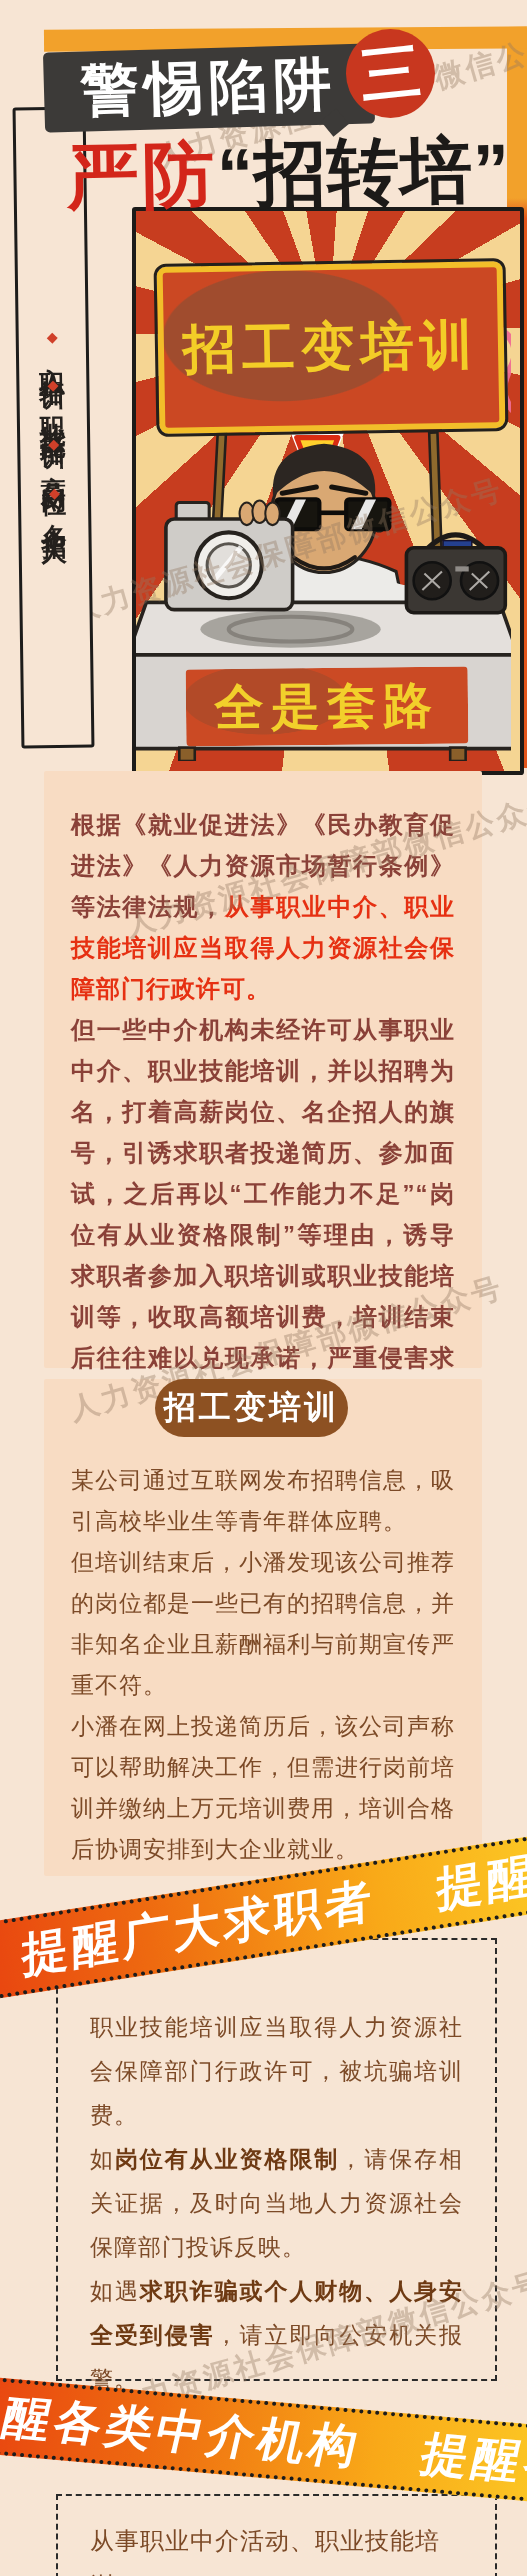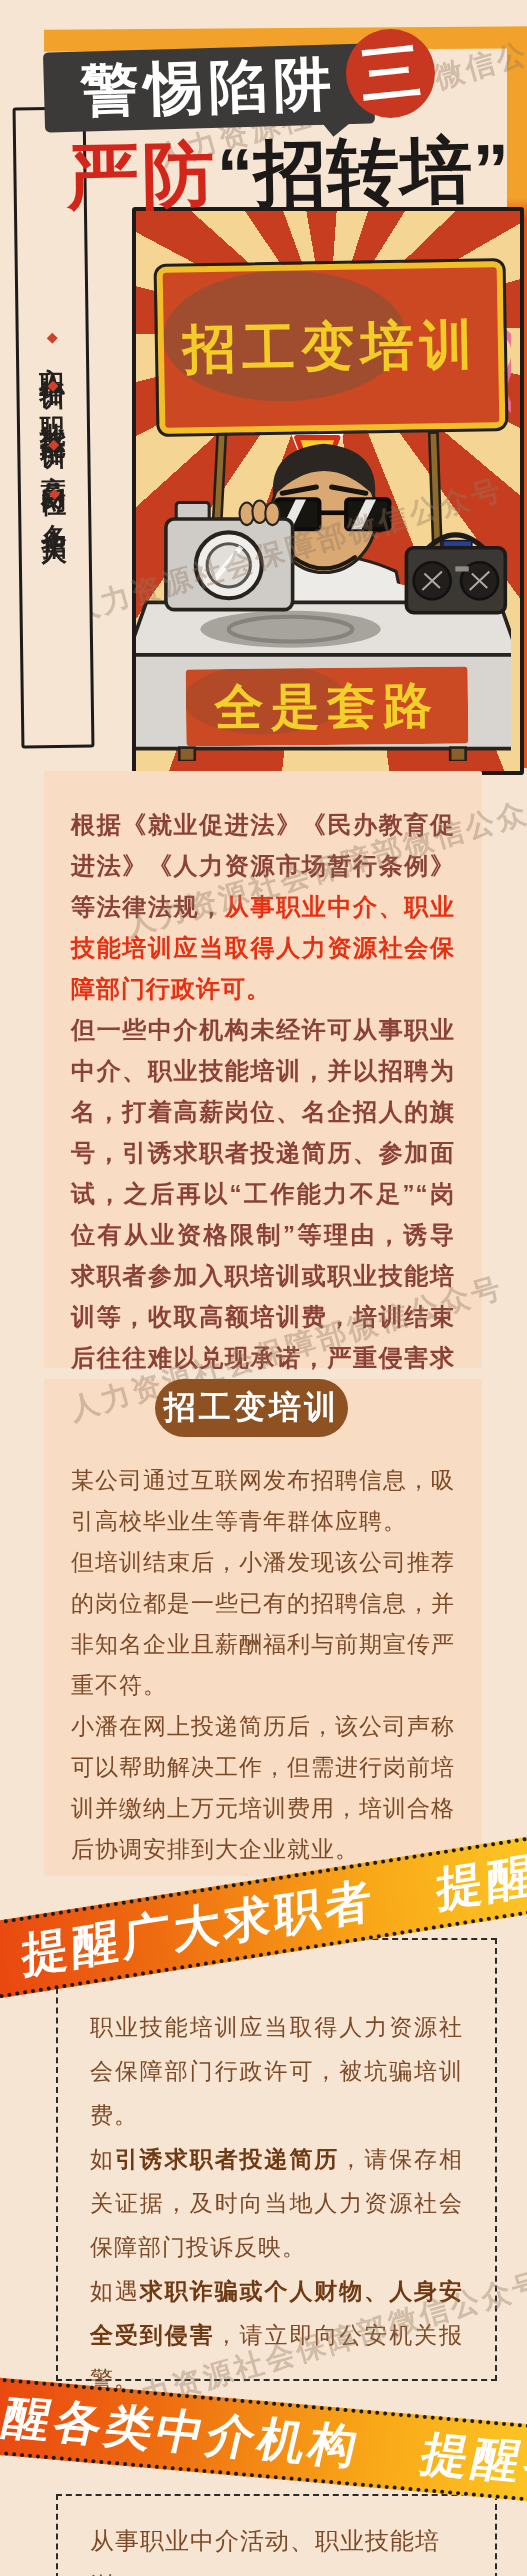--- a/index.html
+++ b/index.html
@@ -224,21 +224,21 @@
   </section>
 
   <div class="ribbon r1">
     <span class="rtext first">提醒广大求职者</span>
     <span class="rtext rgap">提醒广大求职者</span>
   </div>
 
   <section class="abs dashed-box box1">
     <div class="box1-text">
       <p class="tip-p">职业技能培训应当取得人力资源社会保障部门行政许可，被坑骗培训费。</p>
-      <p class="tip-p"><span>如</span><span class="bold-em">引诱求职者投递简历</span><span>，请保存相关证据，及时向当地人力资源社会保障部门投诉反映。</span></p>
+      <p class="tip-p"><span>如</span><span class="bold-em">岗位有从业资格限制</span><span>，请保存相关证据，及时向当地人力资源社会保障部门投诉反映。</span></p>
       <p class="tip-p"><span>如遇</span><span class="bold-em">求职诈骗或个人财物、人身安全受到侵害</span><span>，请立即向公安机关报警。</span></p>
     </div>
   </section>
 
   <div class="ribbon r2">
     <span class="rtext first">提醒各类中介机构</span>
     <span class="rtext rgap">提醒各类中介机构</span>
   </div>
 
   <section class="abs dashed-box box2">

